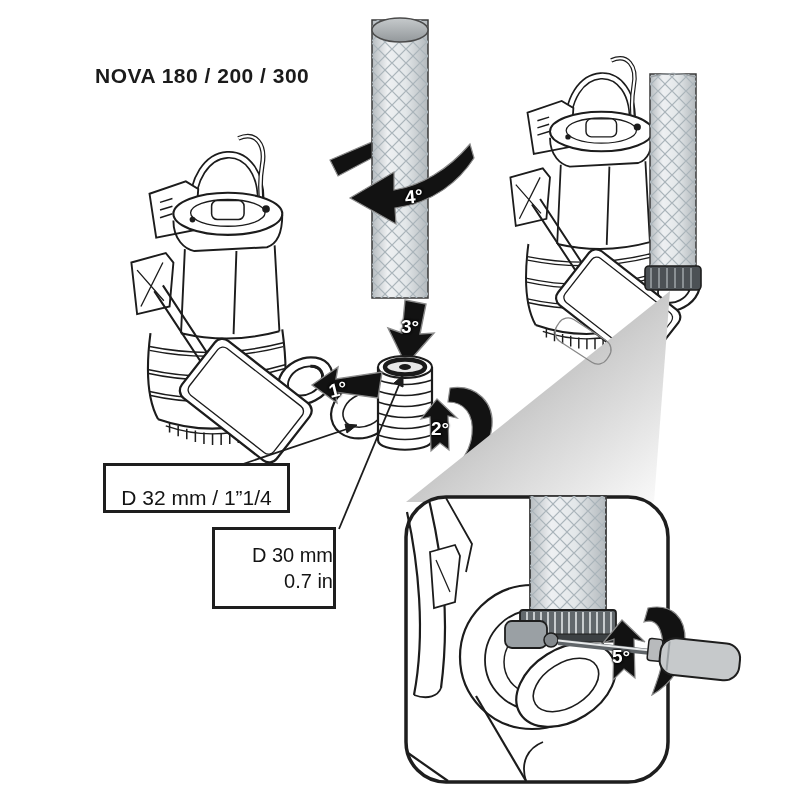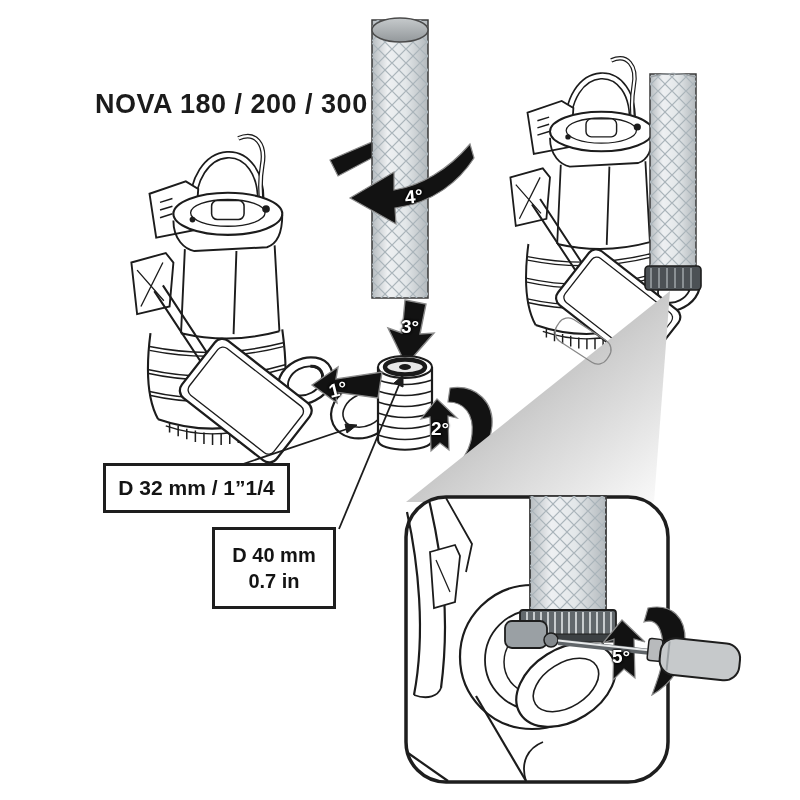--- a/index.html
+++ b/index.html
@@ -3,25 +3,25 @@
 <meta charset="utf-8">
 <style>
   html,body{margin:0;padding:0;background:#fff;}
   .page{
     position:relative;width:800px;height:800px;background:#ffffff;
     overflow:hidden;font-family:"Liberation Sans",sans-serif;
   }
   .art{position:absolute;left:0;top:0;}
   .page-title{
     position:absolute;left:95px;top:64px;
-    font-size:27px;font-weight:bold;color:#1b1b1b;letter-spacing:.5px;margin-top:25px;
+    font-size:21px;font-weight:bold;color:#1b1b1b;letter-spacing:.5px;
   }
   .dim-box{
     position:absolute;background:#ffffff;border:3px solid #1e1e1e;
-    color:#141414;font-weight:bold;display:flex;align-items:center;justify-content:center;
+    color:#141414;font-weight:normal;display:flex;align-items:flex-end;justify-content:center;
   }
   .dim-box.outlet{left:103px;top:463px;width:181px;height:44px;font-size:21px;}
   .dim-box.hose{left:212px;top:527px;width:118px;height:76px;font-size:20px;flex-direction:column;line-height:1.3;}
   .step-label{
     position:absolute;color:#ffffff;font-weight:bold;font-size:19px;
     transform:translate(-50%,-50%);
     text-shadow:0 0 2px #000,0 0 2px #000,0 0 3px #000;
     white-space:nowrap;pointer-events:none;
   }
   .step-label.r14{transform:translate(-50%,-50%) rotate(-14deg);}
@@ -194,21 +194,21 @@
     </g>
   </svg>
 
   <div class="page-title">NOVA 180 / 200 / 300</div>
 
   <div class="dim-box outlet">
     <span>D 32 mm / 1”1/4</span>
   </div>
 
   <div class="dim-box hose">
-    <span>D 40 mm</span>
+    <span>D 30 mm</span>
     <span>0.7 in</span>
   </div>
 
   <div class="step-label r14" style="left:338px;top:390px;">1°</div>
   <div class="step-label" style="left:440px;top:429px;">2°</div>
   <div class="step-label" style="left:410px;top:327px;">3°</div>
   <div class="step-label r6" style="left:414px;top:197px;">4°</div>
   <div class="step-label" style="left:621px;top:657px;">5°</div>
 </div>
 

